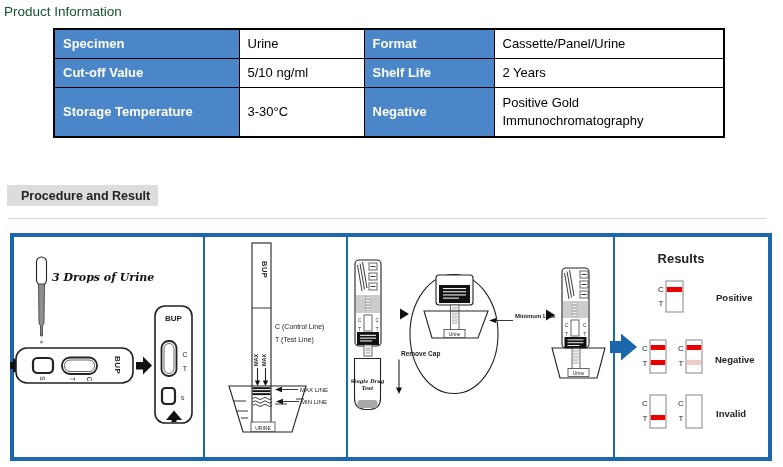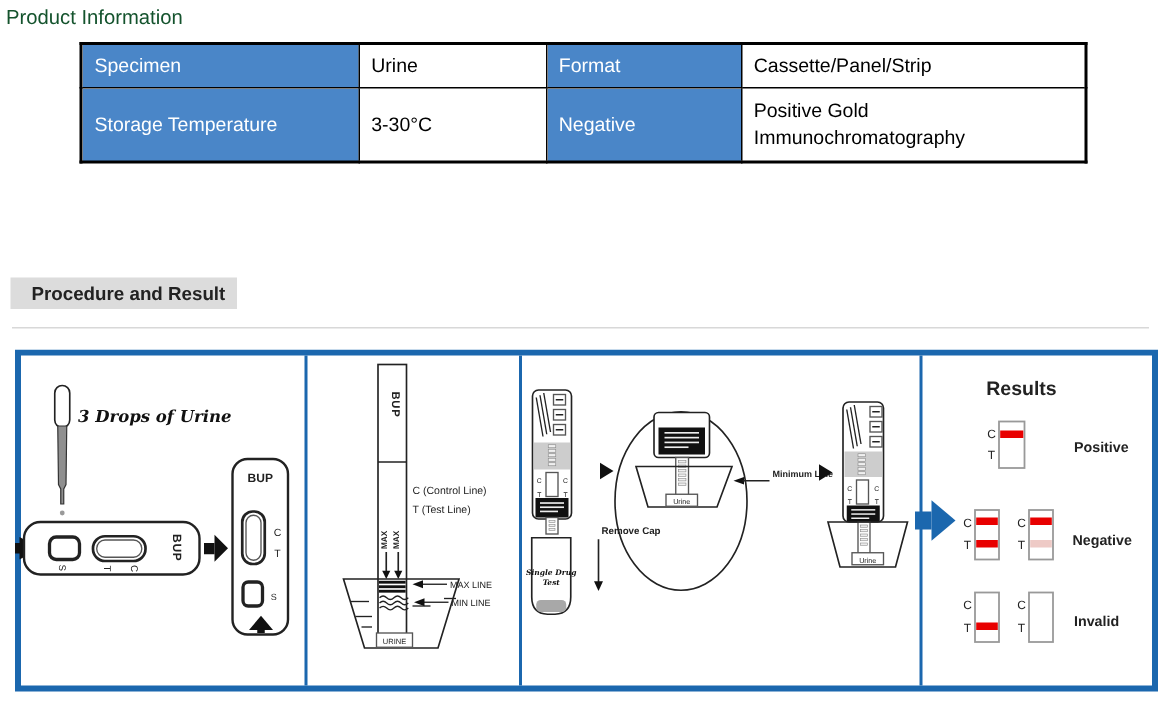--- a/index.html
+++ b/index.html
@@ -3,21 +3,21 @@
 <meta charset="utf-8">
 <style>
   html,body{margin:0;padding:0}
   body{position:relative;width:783px;height:467px;background:#fff;overflow:hidden;
        font-family:"Liberation Sans",sans-serif}
   .page-title{position:absolute;left:4px;top:4px;font-size:13.5px;font-weight:normal;color:#14532d}
   table.spec{position:absolute;left:53px;top:28px;width:670px;border-collapse:collapse;
              table-layout:fixed;border:2px solid #000}
   table.spec th,table.spec td{border:1px solid #000;font-size:13px;padding:2px 6px 2px 8px;
              vertical-align:middle;overflow:hidden}
-  table.spec th{background:var(--header-blue);color:#fff;font-weight:normal;text-align:left}
+  table.spec th{background:var(--header-blue);color:#fff;font-weight:bold;text-align:left}
   table.spec td{background:#fff;color:#000;line-height:18px}
   tr.r1,tr.r2,tr.r3{height:29px}
   tr.r4{height:50px}
   .tab{position:absolute;left:7px;top:185px;width:151px;height:21px;background:var(--tab-gray);
        display:flex;align-items:center;padding-left:14px;box-sizing:border-box;
        font-size:12.5px;font-weight:bold;color:#222;cursor:pointer}
   .tab-rule{position:absolute;left:8px;top:218px;width:758px;border-top:1px solid #d8d8d8;height:0}
   svg.proc{position:absolute;left:10px;top:233px}
   
   .s1{stroke:#222;stroke-width:1.1;fill:#fff}
@@ -52,21 +52,27 @@
       <col style="width:185px">
       <col style="width:125px">
       <col style="width:130px">
       <col style="width:230px">
     </colgroup>
   <tbody>
       <tr class="r1">
     <th>Specimen</th>
     <td>Urine</td>
     <th>Format</th>
-    <td>Cassette/Panel/Strip</td>
+    <td>Cassette/Panel/Urine</td>
+  </tr>
+  <tr class="r2">
+    <th>Cut-off Value</th>
+    <td>5/10 ng/ml</td>
+    <th>Shelf Life</th>
+    <td>2 Years</td>
   </tr>
   <tr class="r4">
     <th>Storage Temperature</th>
     <td>3-30°C</td>
     <th>Negative</th>
     <td>Positive Gold Immunochromatography</td>
   </tr>
 </tbody>
   </table>
 

